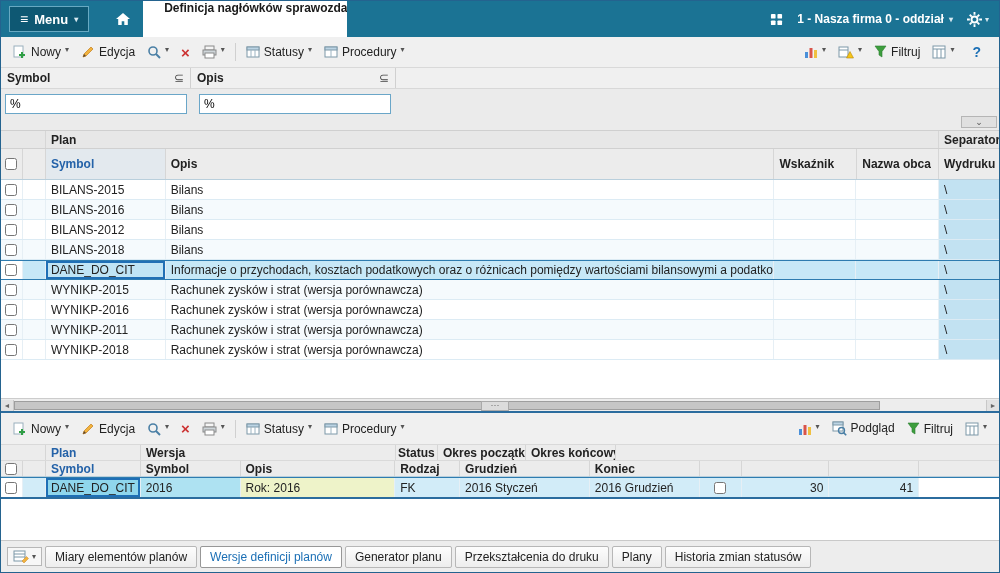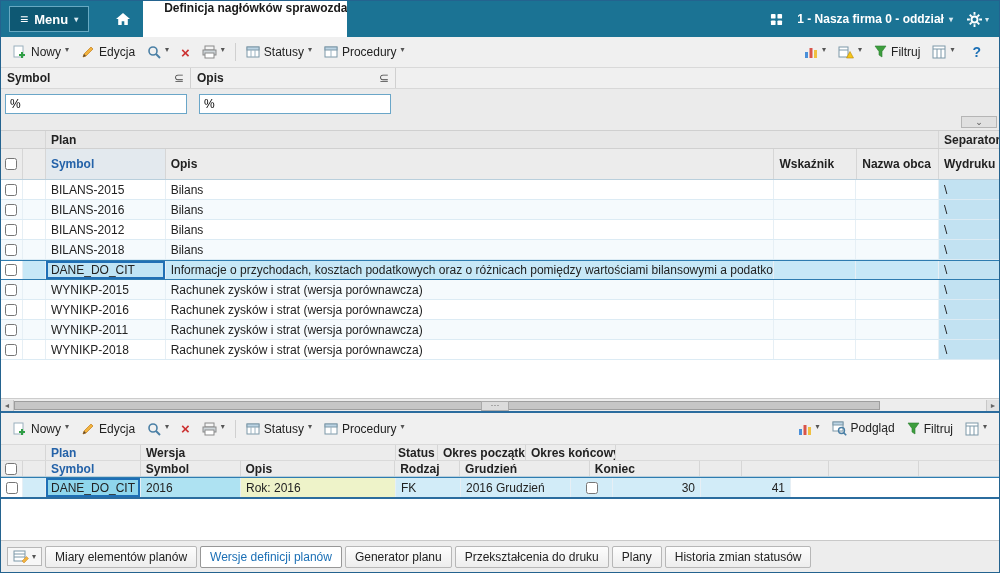--- a/index.html
+++ b/index.html
@@ -536,20 +536,21 @@
   </div>
   <div class="g2-row">
     <div class="cell v-chk chk-wrap">
         <input type="checkbox" style="">
       </div>
     <div class="cell v-mrk sel2"></div>
     <div class="cell v-psym cell-cyan focus-cell">DANE_DO_CIT</div>
     <div class="cell v-wsym cell-cyan2">2016</div>
     <div class="cell v-opis cell-yellow">Rok: 2016</div>
     <div class="cell v-rdz sel2">FK</div>
+    <div class="cell v-pcz sel2">2016 Styczeń</div>
     <div class="cell v-kon sel2">2016 Grudzień</div>
     <div class="cell v-st sel2 chk-wrap">
         <input type="checkbox" style="">
       </div>
     <div class="cell v-op sel2 num">30</div>
     <div class="cell v-ok sel2 num">41</div>
     <div class="cell v-fill"></div>
   </div>
   <div class="blue-line"></div>
 

